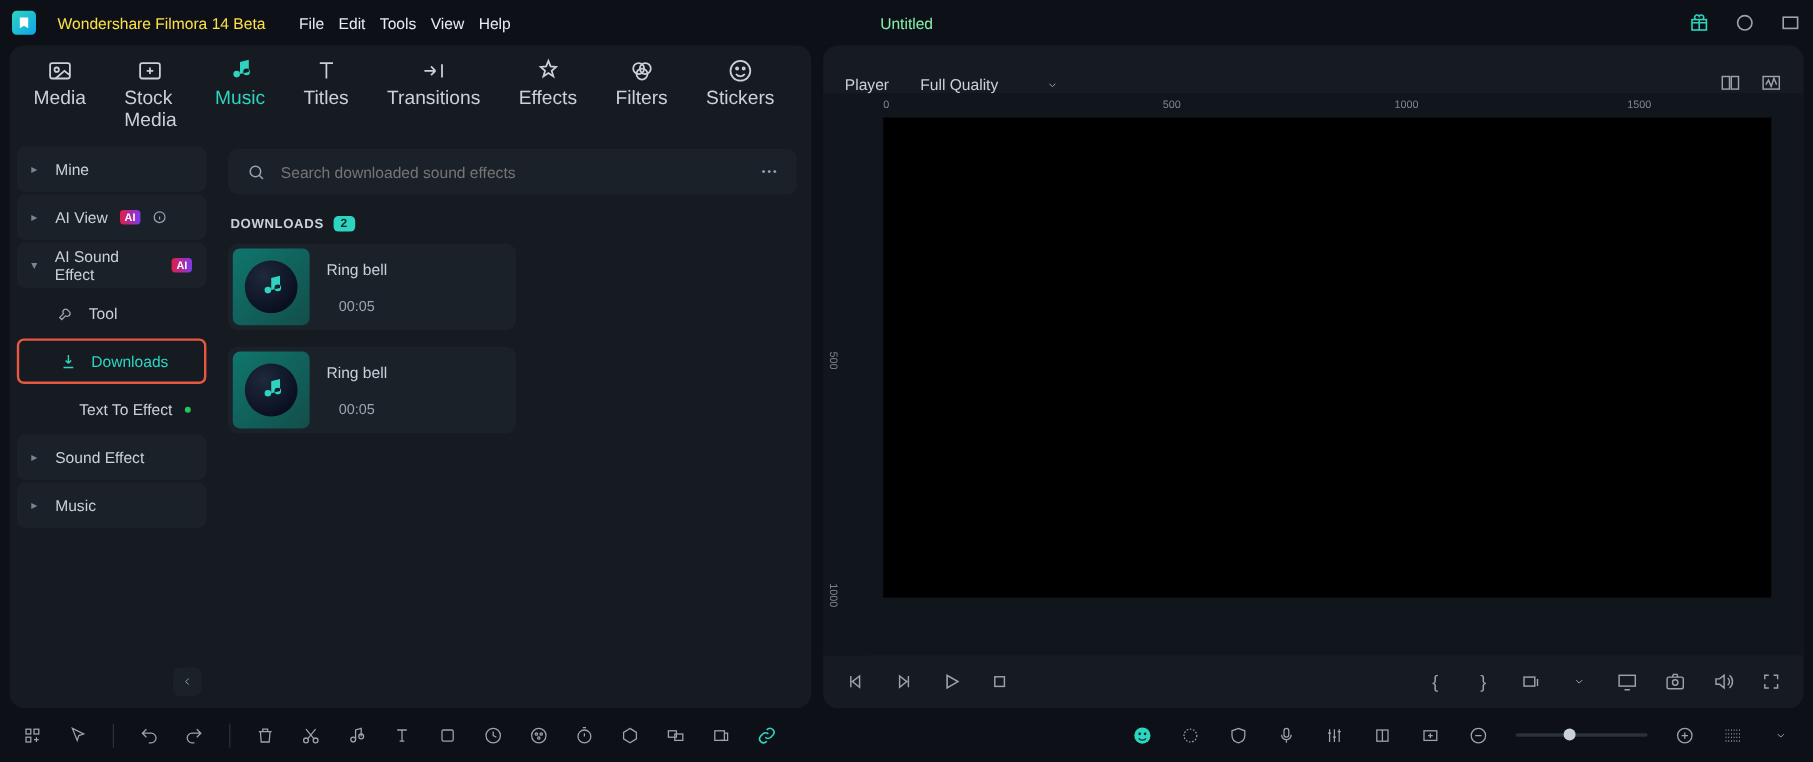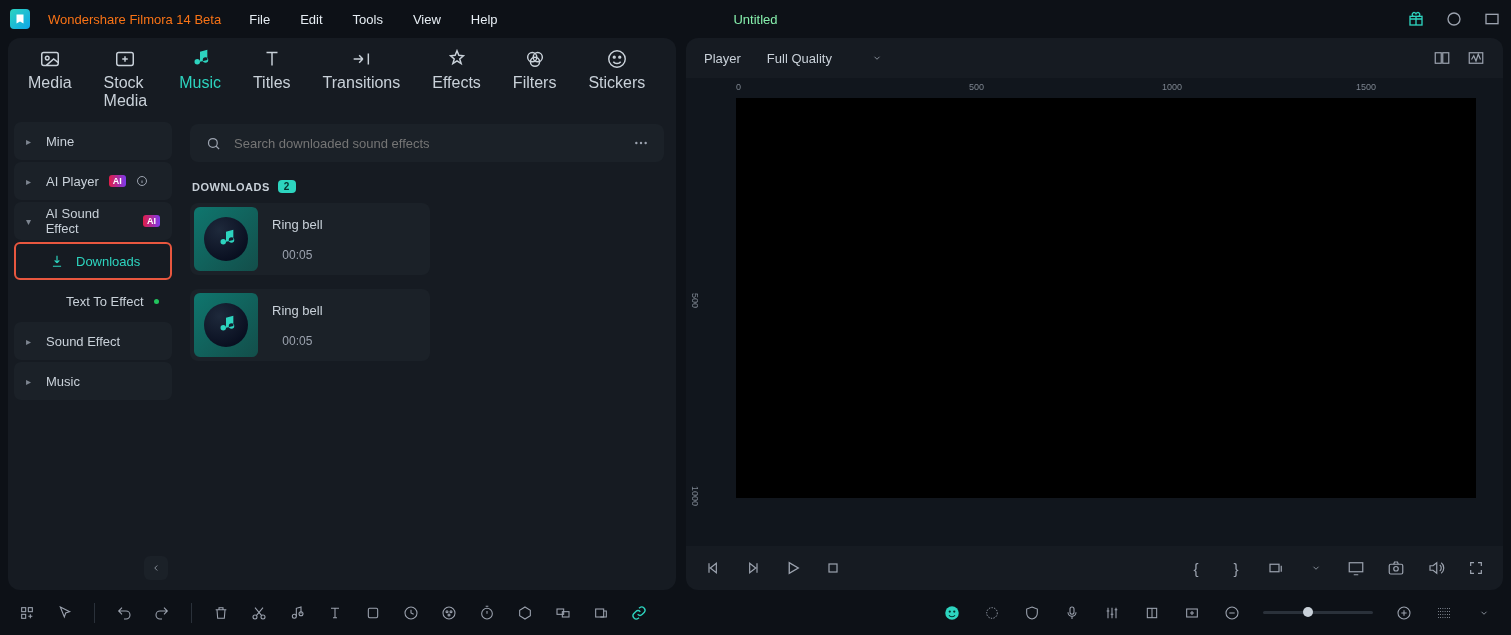--- a/index.html
+++ b/index.html
@@ -1,20 +1,20 @@
 <!DOCTYPE html>
 <html><head>
 <meta charset="utf-8">
 <style>
 * { margin:0; padding:0; box-sizing:border-box; font-family:"Segoe UI",Arial,sans-serif; -webkit-font-smoothing:antialiased; }
 body { background:#0d1117; color:#c9d1d9; width:1511px; height:635px; overflow:hidden; user-select:none; }
 .titlebar { height:38px; display:flex; align-items:center; padding:0 10px; background:#0d1117; gap:18px; font-size:13px;}
 .titlebar .logo { width:20px; height:20px; border-radius:4px; background:linear-gradient(135deg,#2dd4bf,#0ea5e9); display:flex; align-items:center; justify-content:center; }
-.titlebar .app { color:#f97316; font-size:13px; margin-right:10px; }
-.titlebar .menu { display:flex; gap:30px; }
+.titlebar .app { color:#fde047; font-size:13px; margin-right:10px; }
+.titlebar .menu { display:flex; gap:12px; }
 .titlebar .menu span { cursor:pointer; color:#e6edf3; }
 .titlebar .doc { position:absolute; left:50%; transform:translateX(-50%); color:#86efac; }
 .titlebar .right { margin-left:auto; display:flex; gap:20px; align-items:center; }
 .main { display:flex; height:552px; padding:0 8px; gap:10px; }
 .left-panel { width:668px; background:#161b22; border-radius:12px; display:flex; flex-direction:column; overflow:hidden; }
 .tabs { display:flex; padding:10px 20px 6px; gap:32px; }
 .tab { display:flex; flex-direction:column; align-items:center; gap:4px; cursor:pointer; color:#c9d1d9; font-size:16px;}
 .tab.active { color:#2dd4bf; }
 .tab-icon { width:22px; height:22px; display:flex; align-items:center; justify-content:center; }
 .pane { display:flex; flex:1; min-height:0; }
@@ -30,21 +30,21 @@
 .searchbar input { flex:1; background:transparent; border:none; outline:none; color:#c9d1d9; font-size:13px;}
 .section-label { display:flex; align-items:center; gap:8px; margin:18px 2px 10px; font-size:11px; letter-spacing:.5px; color:#c9d1d9; font-weight:600;}
 .count-badge { background:#2dd4bf; color:#052e2b; font-size:10px; padding:1px 6px; border-radius:4px; font-weight:700;}
 .card { width:240px; height:72px; background:#1b2128; border-radius:8px; display:flex; align-items:center; gap:14px; margin-bottom:14px; padding:4px; cursor:pointer;text-align:center;}
 .thumb { width:64px; height:64px; border-radius:6px; background:linear-gradient(135deg,#0f766e,#134e4a); display:flex; align-items:center; justify-content:center; }
 .thumb .disc { width:44px; height:44px; border-radius:50%; background:radial-gradient(circle at 35% 30%,#1e293b,#020617); display:flex; align-items:center; justify-content:center; }
 .card-txt { display:flex; flex-direction:column; gap:16px; font-size:13px;}
 .card-dur { font-size:12px; color:#9ca3af; }
 .collapse { position:absolute; bottom:10px; right:10px; width:24px; height:24px; border-radius:6px; background:#1b2128; display:flex; align-items:center; justify-content:center; cursor:pointer;}
 .right-panel { flex:1; display:flex; flex-direction:column; background:#161b22; border-radius:12px; overflow:hidden;}
-.phead { height:40px; display:flex; align-items:center; padding:0 18px; gap:26px; font-size:13px;}
+.phead { height:40px; display:flex; align-items:flex-end; padding:0 18px; gap:26px; font-size:13px;}
 .pselect { display:flex; align-items:center; gap:40px; cursor:pointer; color:#c9d1d9;}
 .phead .r { margin-left:auto; display:flex; gap:16px;}
 .viewport { flex:1; position:relative; background:#11161d; }
 .ruler-h { position:absolute; top:0; left:38px; right:0; height:20px; background:#11161d; display:flex; font-size:9px; color:#7d8590;}
 .ruler-h .tick { position:absolute; top:4px; }
 .ruler-v { position:absolute; top:20px; left:0; width:38px; bottom:0; background:#11161d;}
 .ruler-v .tick { position:absolute; left:4px; font-size:9px; color:#7d8590; writing-mode:vertical-rl; }
 .canvas { position:absolute; top:20px; left:50px; width:740px; height:400px; background:#000; }
 .transport { height:42px; display:flex; align-items:center; padding:0 18px; gap:14px;}
 .seek { flex:1; height:4px; background:#2a313a; border-radius:2px; position:relative; margin-right:18px;}
@@ -186,33 +186,42 @@
         </div>
     </div>
     <div class="pane">
       <div class="sidebar">
         <div class="side-item">
             <span class="chev">▸</span>
             <span>Mine</span>
           </div>
         <div class="side-item">
             <span class="chev">▸</span>
-            <span>AI Player</span>
+            <span>AI View</span>
             <span class="badge-ai">AI</span>
             <span class="ficon" style="width:12px">
               <svg width="12" height="12" viewBox="0 0 24 24" fill="none" stroke="currentColor" stroke-width="2">
                 <circle cx="12" cy="12" r="9"></circle>
                 <path d="M12 8v.01M12 11v5"></path>
               </svg>
             </span>
           </div>
         <div class="side-item">
             <span class="chev">▾</span>
             <span>AI Sound Effect</span>
             <span class="badge-ai">AI</span>
+          </div>
+        <div class="side-item plain">
+            <span class="pad"></span>
+            <span class="ficon">
+              <svg width="14" height="14" viewBox="0 0 24 24" fill="none" stroke="currentColor" stroke-width="1.8">
+                <path d="M14 7a4 4 0 0 0-5.6 5.6L3 18l3 3 5.4-5.4A4 4 0 0 0 17 10l-3-3z"></path>
+              </svg>
+            </span>
+            <span>Tool</span>
           </div>
         <div class="side-item sel">
             <span class="pad"></span>
             <span class="ficon green">
               <svg width="14" height="14" viewBox="0 0 24 24" fill="none" stroke="currentColor" stroke-width="2">
                 <path d="M12 3v12m0 0l-4-4m4 4l4-4M5 21h14"></path>
               </svg>
             </span>
             <span>Downloads</span>
           </div>

